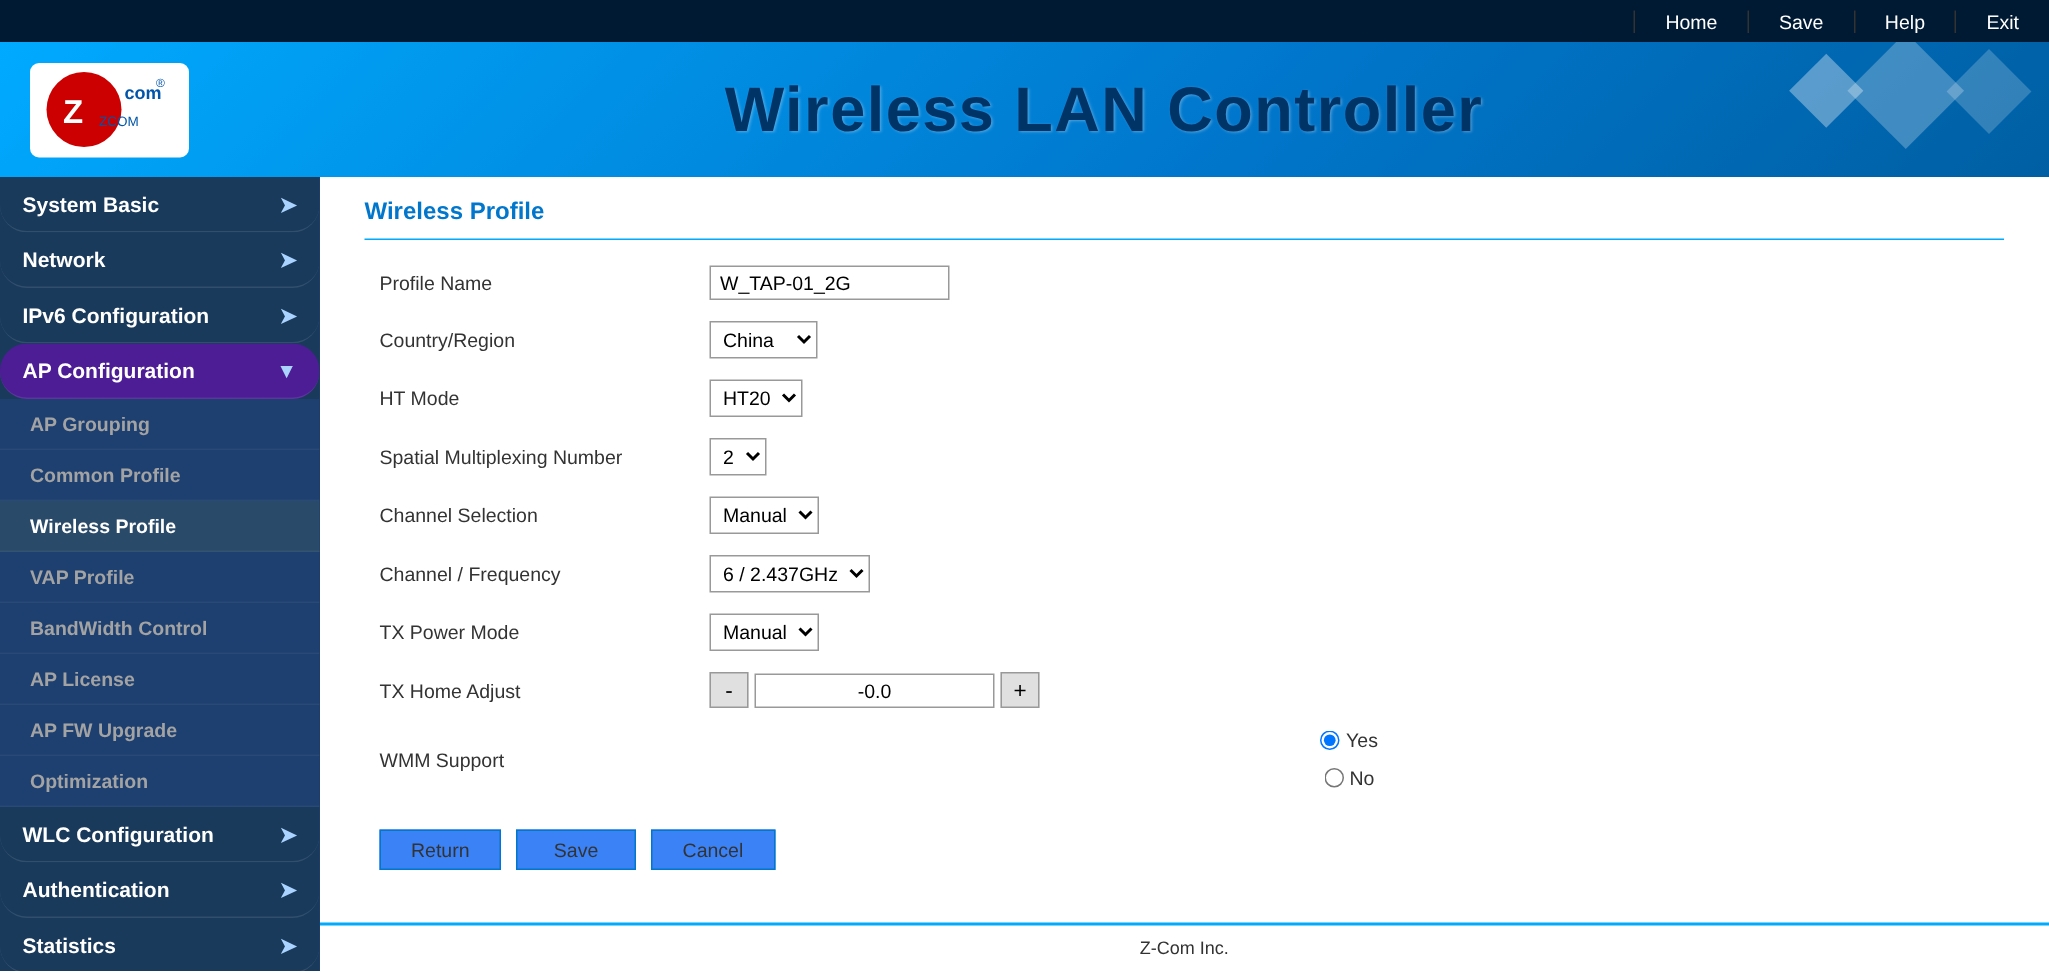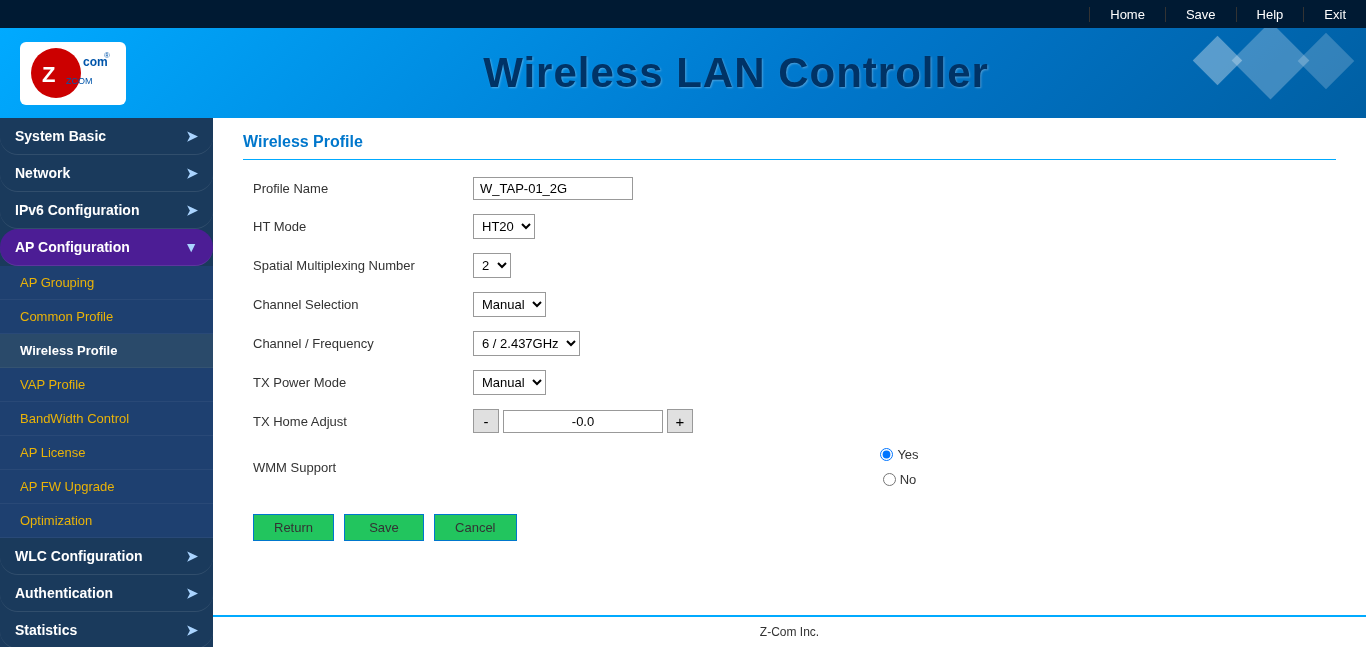--- a/index.html
+++ b/index.html
@@ -53,24 +53,25 @@
     .sidebar-item.active { background: #4c1d95; }
     .sidebar-item .chevron {
       font-size: 14px;
       color: #aad4ff;
     }
     .sidebar-sub {
       background: #1e4070;
     }
     .sidebar-sub-item {
       padding: 9px 20px;
-      color: #eab308;
+      color: #a3a3a3;
       cursor: pointer;
       font-size: 13px;
       border-bottom: 1px solid rgba(255,255,255,0.05);
+      font-weight: bold;
     }
     .sidebar-sub-item.active {
       background: #2a4a6a;
       color: #fff;
       font-weight: bold;
     }
 
     
     .content {
       flex: 1;
@@ -171,21 +172,21 @@
 
     .btn-row {
       display: flex;
       gap: 10px;
       margin-top: 20px;
       padding-left: 10px;
     }
     .btn {
       padding: 5px 20px;
       border: 1px solid #0077cc;
-      background: #22c55e;
+      background: #3b82f6;
       color: #333;
       cursor: pointer;
       font-size: 13px;
       min-width: 80px;
     }
 
     
     .top-nav-bar {
       background: #001a33;
       display: flex;
@@ -301,20 +302,31 @@
     <div class="content-inner">
 
       <div class="section-title">Wireless Profile</div>
 
       <table class="form-table">
         <tbody>
             <tr>
           <td>Profile Name</td>
           <td>
             <input type="text" value="W_TAP-01_2G" style="">
+          </td>
+        </tr>
+        <tr>
+          <td>Country/Region</td>
+          <td>
+            <select>
+              <option>China</option>
+              <option>USA</option>
+              <option>Japan</option>
+              <option>Europe</option>
+            </select>
           </td>
         </tr>
         <tr>
           <td>HT Mode</td>
           <td>
             <select>
               <option>HT20</option>
               <option>HT40</option>
               <option>HT80</option>
             </select>

